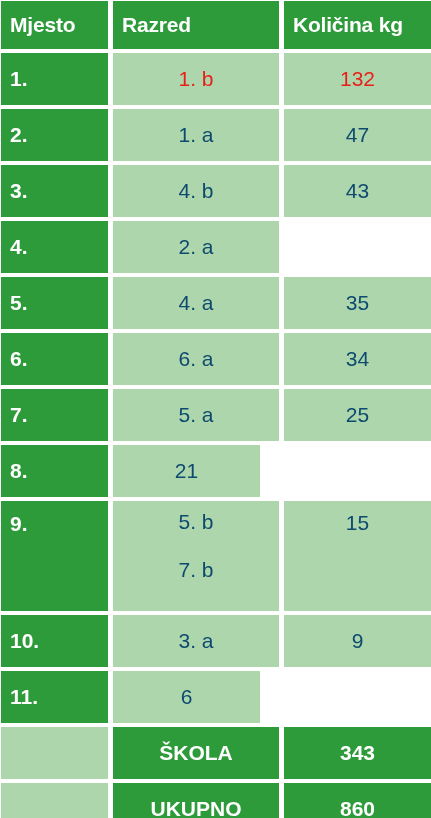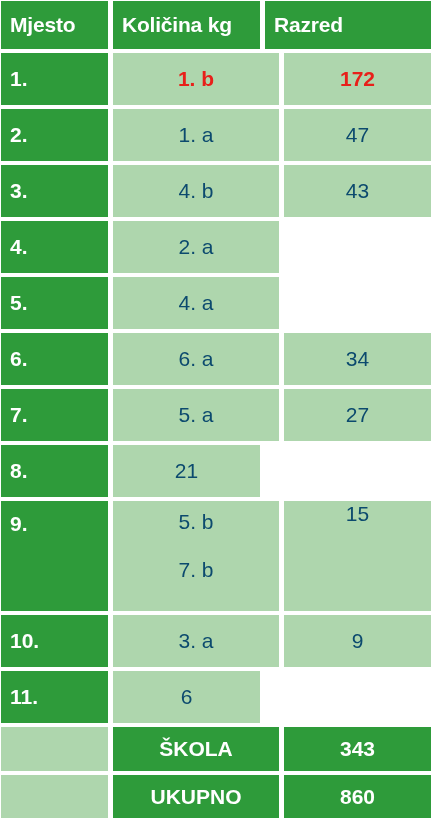--- a/index.html
+++ b/index.html
@@ -84,58 +84,58 @@
   }
 
   .row-data.tall .cell-class {
     flex-direction: column;
     justify-content: flex-start;
     padding-top: 9px;
     gap: 24px;
   }
   .row-data.tall .cell-qty {
     align-items: flex-start;
-    padding-top: 1px;
+    padding-top: 10px;
   }
 
   .cell-class.highlight,
   .cell-qty.highlight {
     color: #E8201A;
-    font-weight: bold;
-  }
-
-  
-  .row-summary { height: 44px; }
+    font-weight: normal;
+  }
+
+  
+  .row-summary { height: 52px; }
   .row-summary .cell-rank-blank {
     background: #AED6AD;
   }
   .row-summary .cell-label,
   .row-summary .cell-total {
     background: #2E9B3A;
     color: #ffffff;
     font-weight: bold;
     font-size: 21px;
     justify-content: center;
   }
 </style>
 </head>
 <body>
 
 <div id="ranking-table">
 
   <div class="row row-header">
     <div class="cell col-rank">Mjesto</div>
+    <div class="cell col-class">Razred</div>
     <div class="cell col-qty">Količina kg</div>
-    <div class="cell col-class">Razred</div>
   </div>
 
   <div class="row row-data">
     <div class="cell col-rank cell-rank">1.</div>
     <div class="cell col-class cell-class highlight">1. b</div>
-    <div class="cell col-qty cell-qty highlight">172</div>
+    <div class="cell col-qty cell-qty highlight">132</div>
   </div>
 
   <div class="row row-data">
     <div class="cell col-rank cell-rank">2.</div>
     <div class="cell col-class cell-class">1. a</div>
     <div class="cell col-qty cell-qty">47</div>
   </div>
 
   <div class="row row-data">
     <div class="cell col-rank cell-rank">3.</div>
@@ -144,32 +144,33 @@
   </div>
 
   <div class="row row-data">
     <div class="cell col-rank cell-rank">4.</div>
     <div class="cell col-class cell-class">2. a</div>
   </div>
 
   <div class="row row-data">
     <div class="cell col-rank cell-rank">5.</div>
     <div class="cell col-class cell-class">4. a</div>
+    <div class="cell col-qty cell-qty">35</div>
   </div>
 
   <div class="row row-data">
     <div class="cell col-rank cell-rank">6.</div>
     <div class="cell col-class cell-class">6. a</div>
     <div class="cell col-qty cell-qty">34</div>
   </div>
 
   <div class="row row-data">
     <div class="cell col-rank cell-rank">7.</div>
     <div class="cell col-class cell-class">5. a</div>
-    <div class="cell col-qty cell-qty">27</div>
+    <div class="cell col-qty cell-qty">25</div>
   </div>
 
   <div class="row row-data">
     <div class="cell col-rank cell-rank">8.</div>
     <div class="cell col-qty cell-qty">21</div>
   </div>
 
   <div class="row row-data tall">
     <div class="cell col-rank cell-rank">9.</div>
     <div class="cell col-class cell-class">

